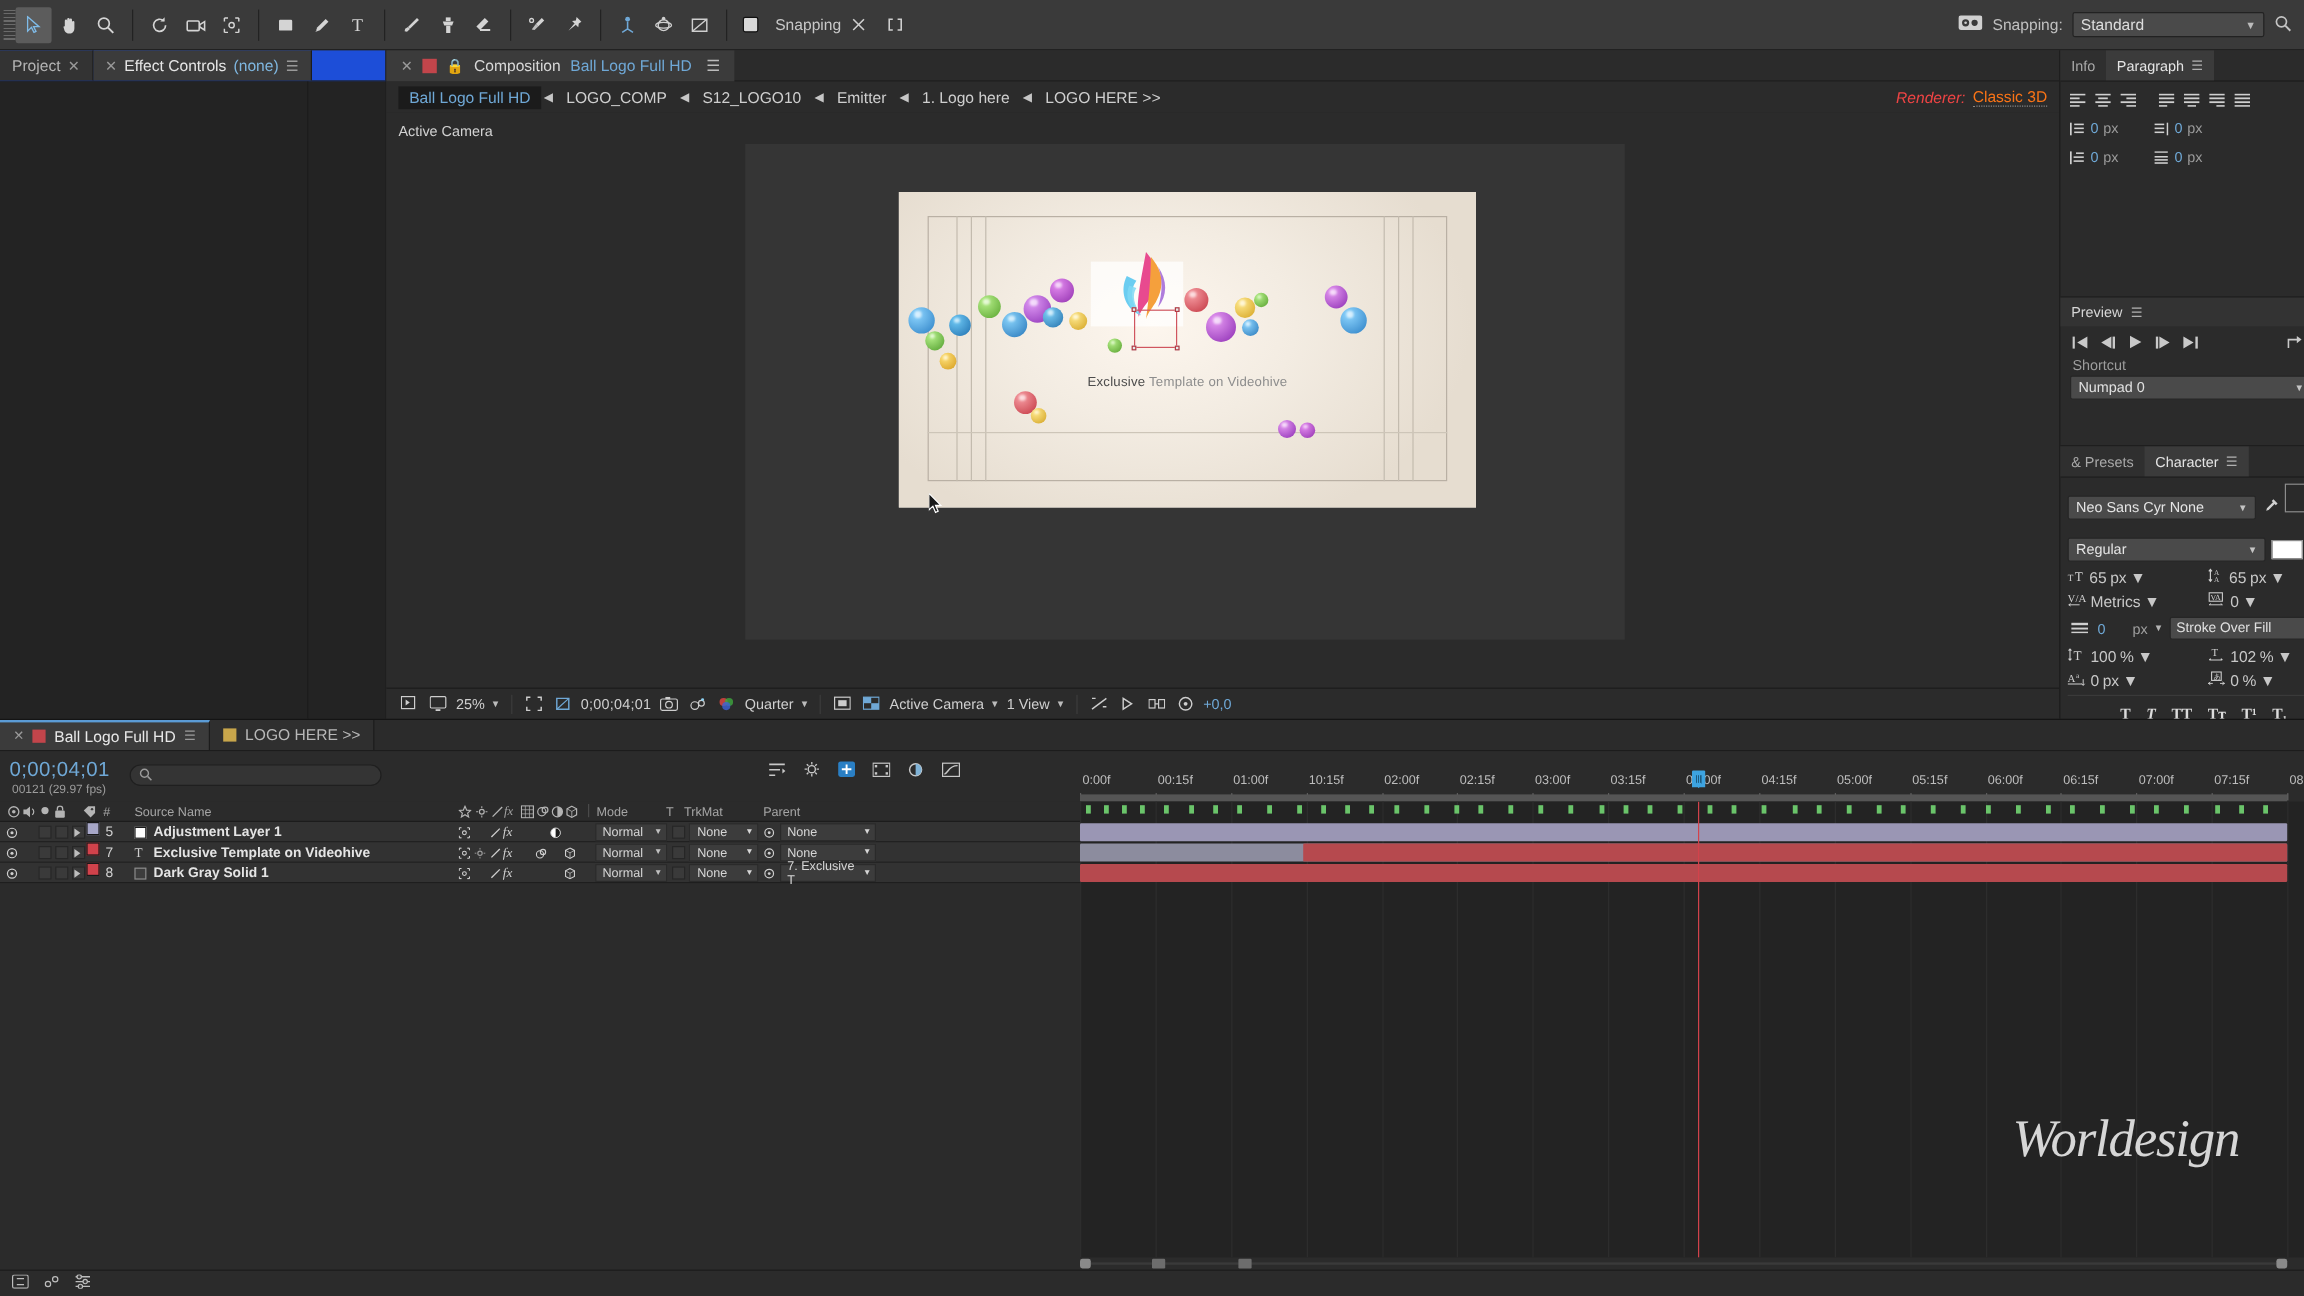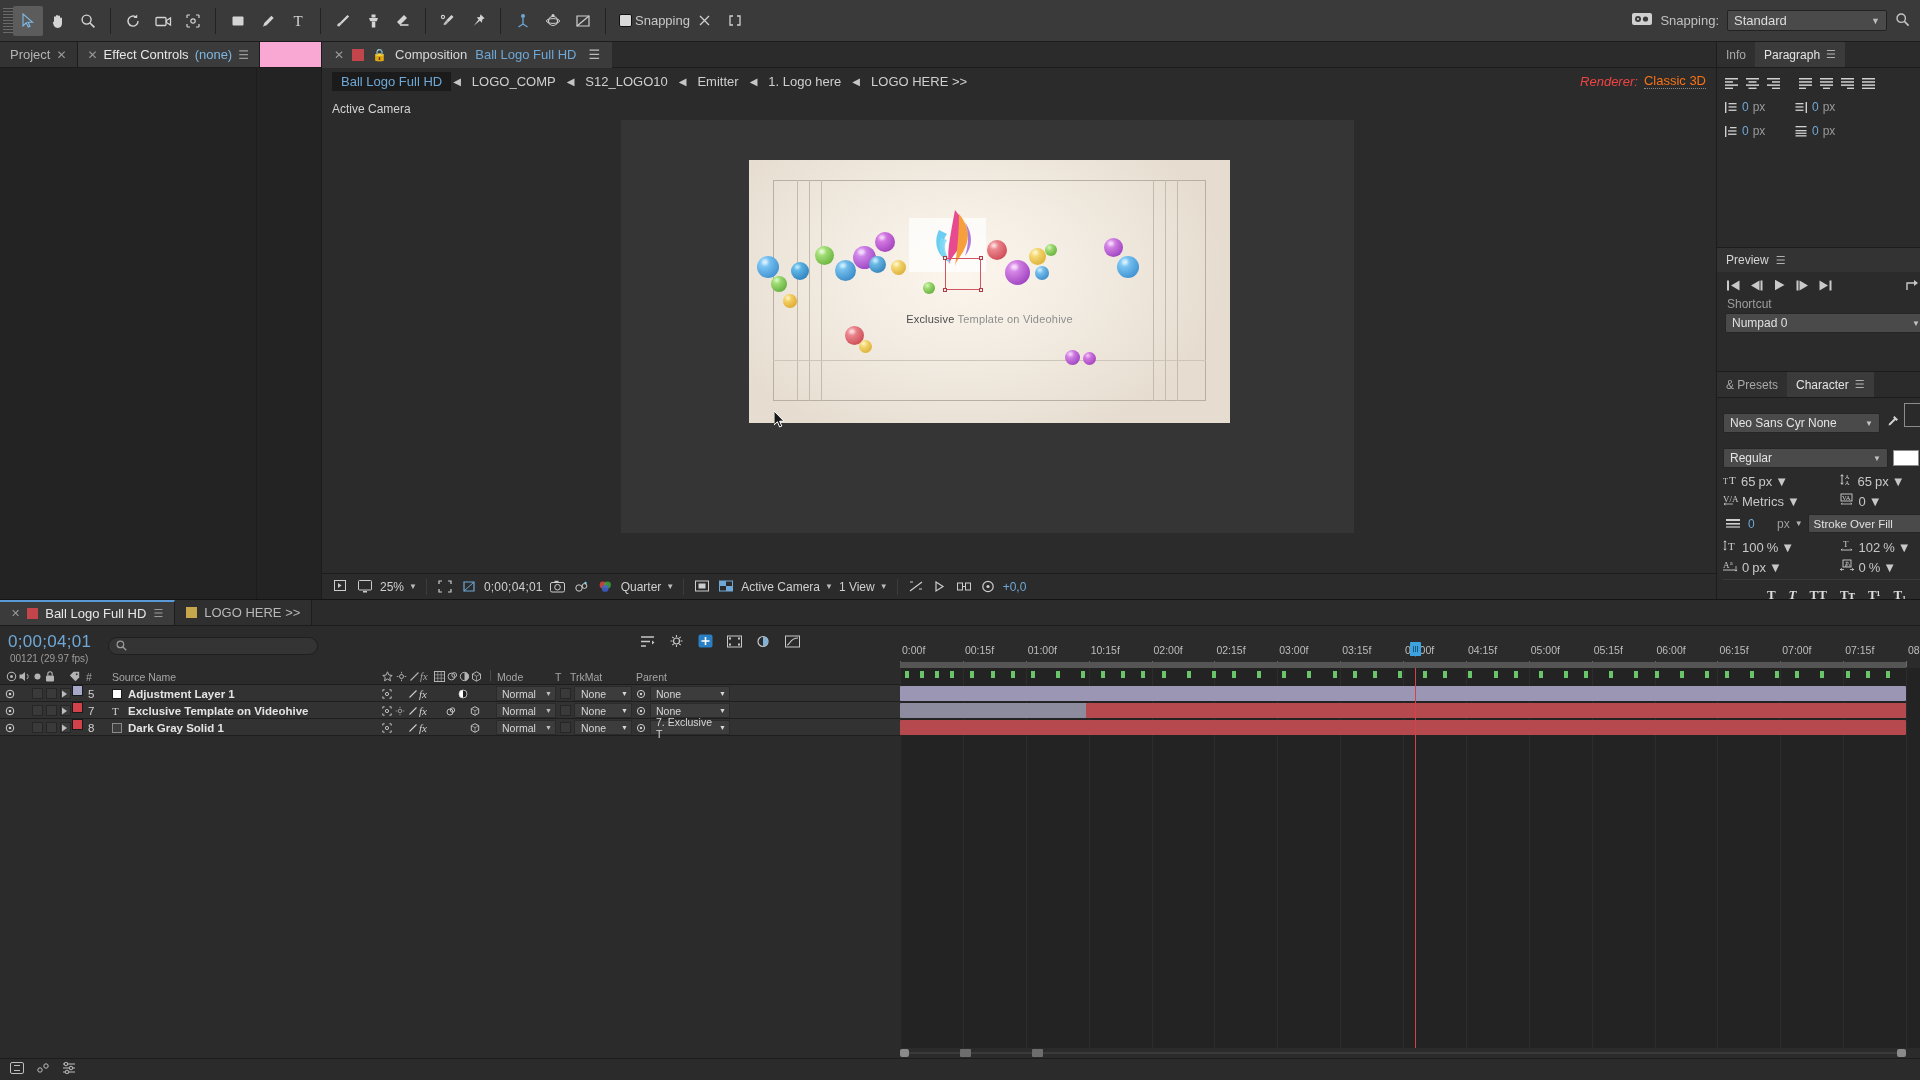--- a/index.html
+++ b/index.html
@@ -11,32 +11,32 @@
   
   .toolbar{ position:absolute; left:0; top:0; width:1920px; height:42px;
     background:#3a3a3a; border-bottom:1px solid #1c1c1c; display:flex; align-items:center; }
   .grip{ width:10px; height:26px; margin-left:3px;
     background:repeating-linear-gradient(to bottom,#6a6a6a 0 1px,transparent 1px 3px); }
   .tool{ width:30px; height:30px; display:flex; align-items:center; justify-content:center;
     border-radius:2px; cursor:pointer; color:#d4d4d4; }
   .tool.sel{ background:#5c5c5c; }
   .tool svg{ display:block; }
   .tsep{ width:1px; height:26px; background:#222; margin:0 7px; }
-  .snapbox{ display:flex; align-items:center; gap:3px; margin-left:6px; }
+  .snapbox{ display:flex; align-items:center; gap:14px; margin-left:6px; }
   .snapchk{ width:13px;height:13px;border:1px solid #111;background:#d8d8d8;border-radius:2px; }
   .ws{ margin-left:auto; display:flex; align-items:center; gap:8px; padding-right:10px; }
   .ws-lbl{ color:#c0c0c0; font-size:13px; }
   .wsel{ width:160px; height:21px; background:#4a4a4a; border:1px solid #222;
     display:flex; align-items:center; padding:0 6px; font-size:13px; color:#ddd; border-radius:2px;}
   .wsel .car{ margin-left:auto; font-size:9px; color:#bbb; }
 
   
   .leftpanel{ position:absolute; left:0; top:42px; width:322px; height:557px;
     background:#2b2b2b; border-right:1px solid #1c1c1c; }
-  .tabbar{ height:26px; background:#f9a8d4; display:flex; align-items:stretch;
+  .tabbar{ height:26px; background:#1d4ed8; display:flex; align-items:stretch;
     border-bottom:1px solid #1c1c1c; }
   .tab{ display:flex; align-items:center; gap:6px; padding:0 10px; font-size:13px;
     color:#b4b4b4; background:#333; border-right:1px solid #1c1c1c; cursor:pointer; }
   .tab.active{ background:#3b3b3b; color:#e6e6e6; }
   .tab .x{ font-size:12px; color:#999; }
   .tab .none{ color:#7fb7e0; }
   .leftbody{ position:absolute; top:26px; left:0; right:0; bottom:0; background:#232323; }
   .leftbody .inner{ position:absolute; inset:0 64px 0 0; background:#232323;
     border-right:1px solid #1c1c1c; }
 
@@ -1398,20 +1398,21 @@
           <div class="kf" style="left: 965.76px;"></div>
           <div class="kf" style="left: 985.88px;"></div>
         </div>
         <div class="bar" style="top: 18px; left: 0px; width: 1006px; background: rgb(154, 150, 180);"></div>
         <div class="bar" style="top: 35px; left: 0px; width: 1006px; background: rgb(140, 140, 158);"></div>
         <div class="bar" style="top: 52px; left: 0px; width: 1006px; background: rgb(182, 73, 78);"></div>
         <div class="bar" style="top: 35px; left: 186.11px; width: 819.89px; background: rgb(182, 73, 78);"></div>
         <div class="playhead" style="left: 515.072px;"></div>
       </div>
 
+    <div class="wm">Worldesign</div>
 
     <div class="scrollzone">
       <div class="zoomwidget">
         <div class="zw-line"></div>
         <div class="zw-h" style="left:0"></div>
         <div class="zw-box" style="left:60px"></div>
         <div class="zw-box" style="left:132px"></div>
         <div class="zw-h" style="right:0"></div>
       </div>
     </div>

